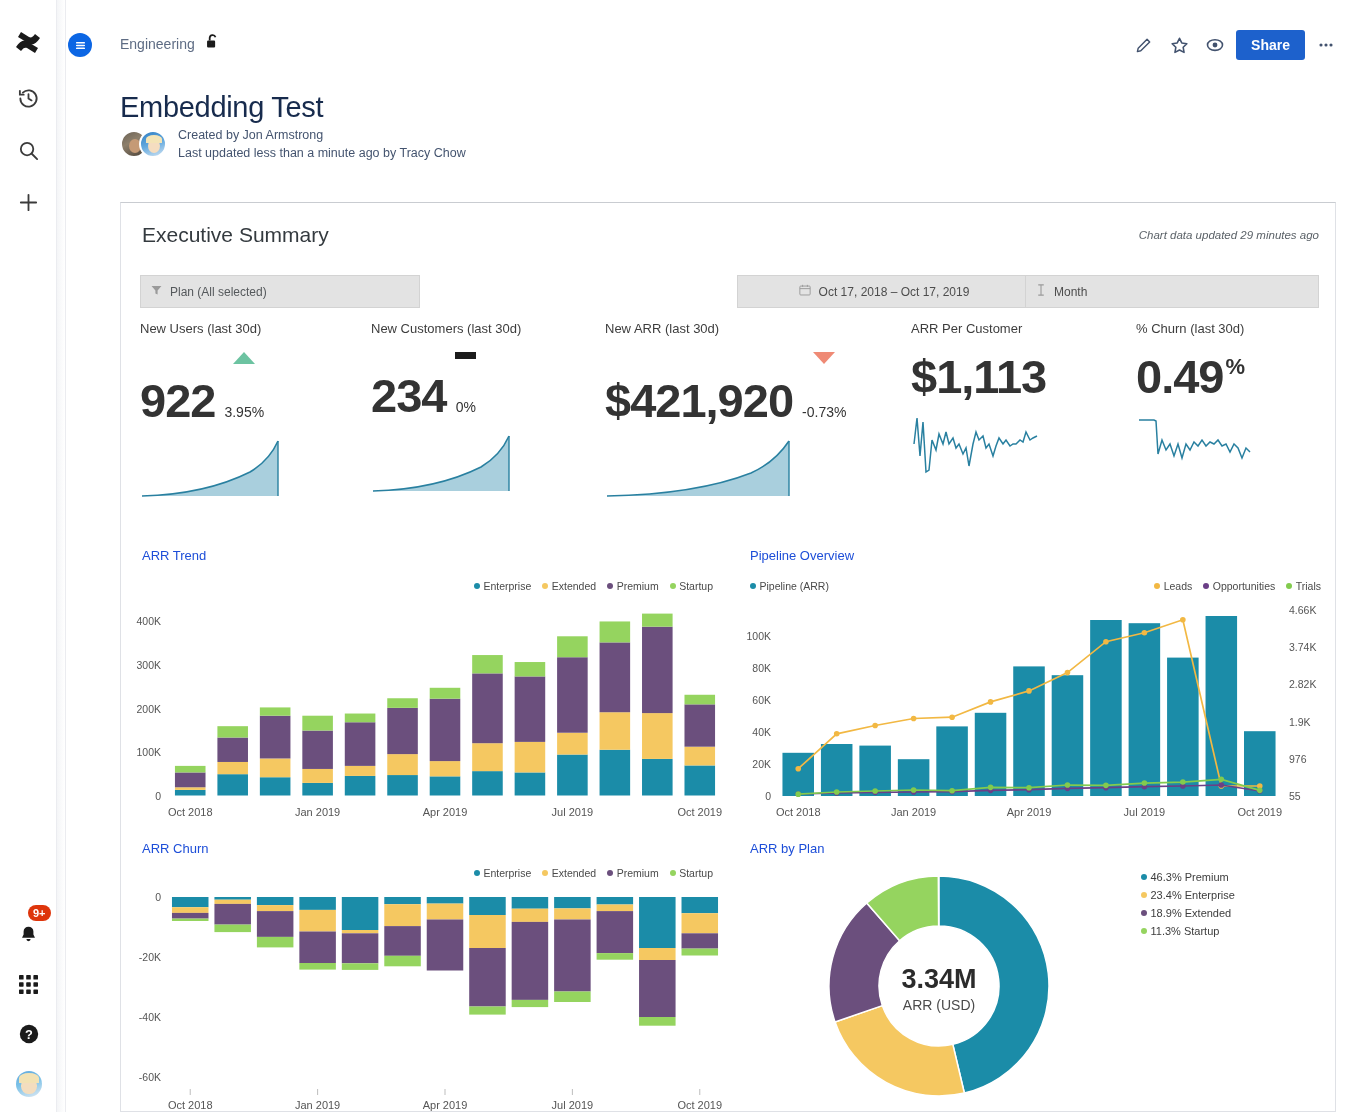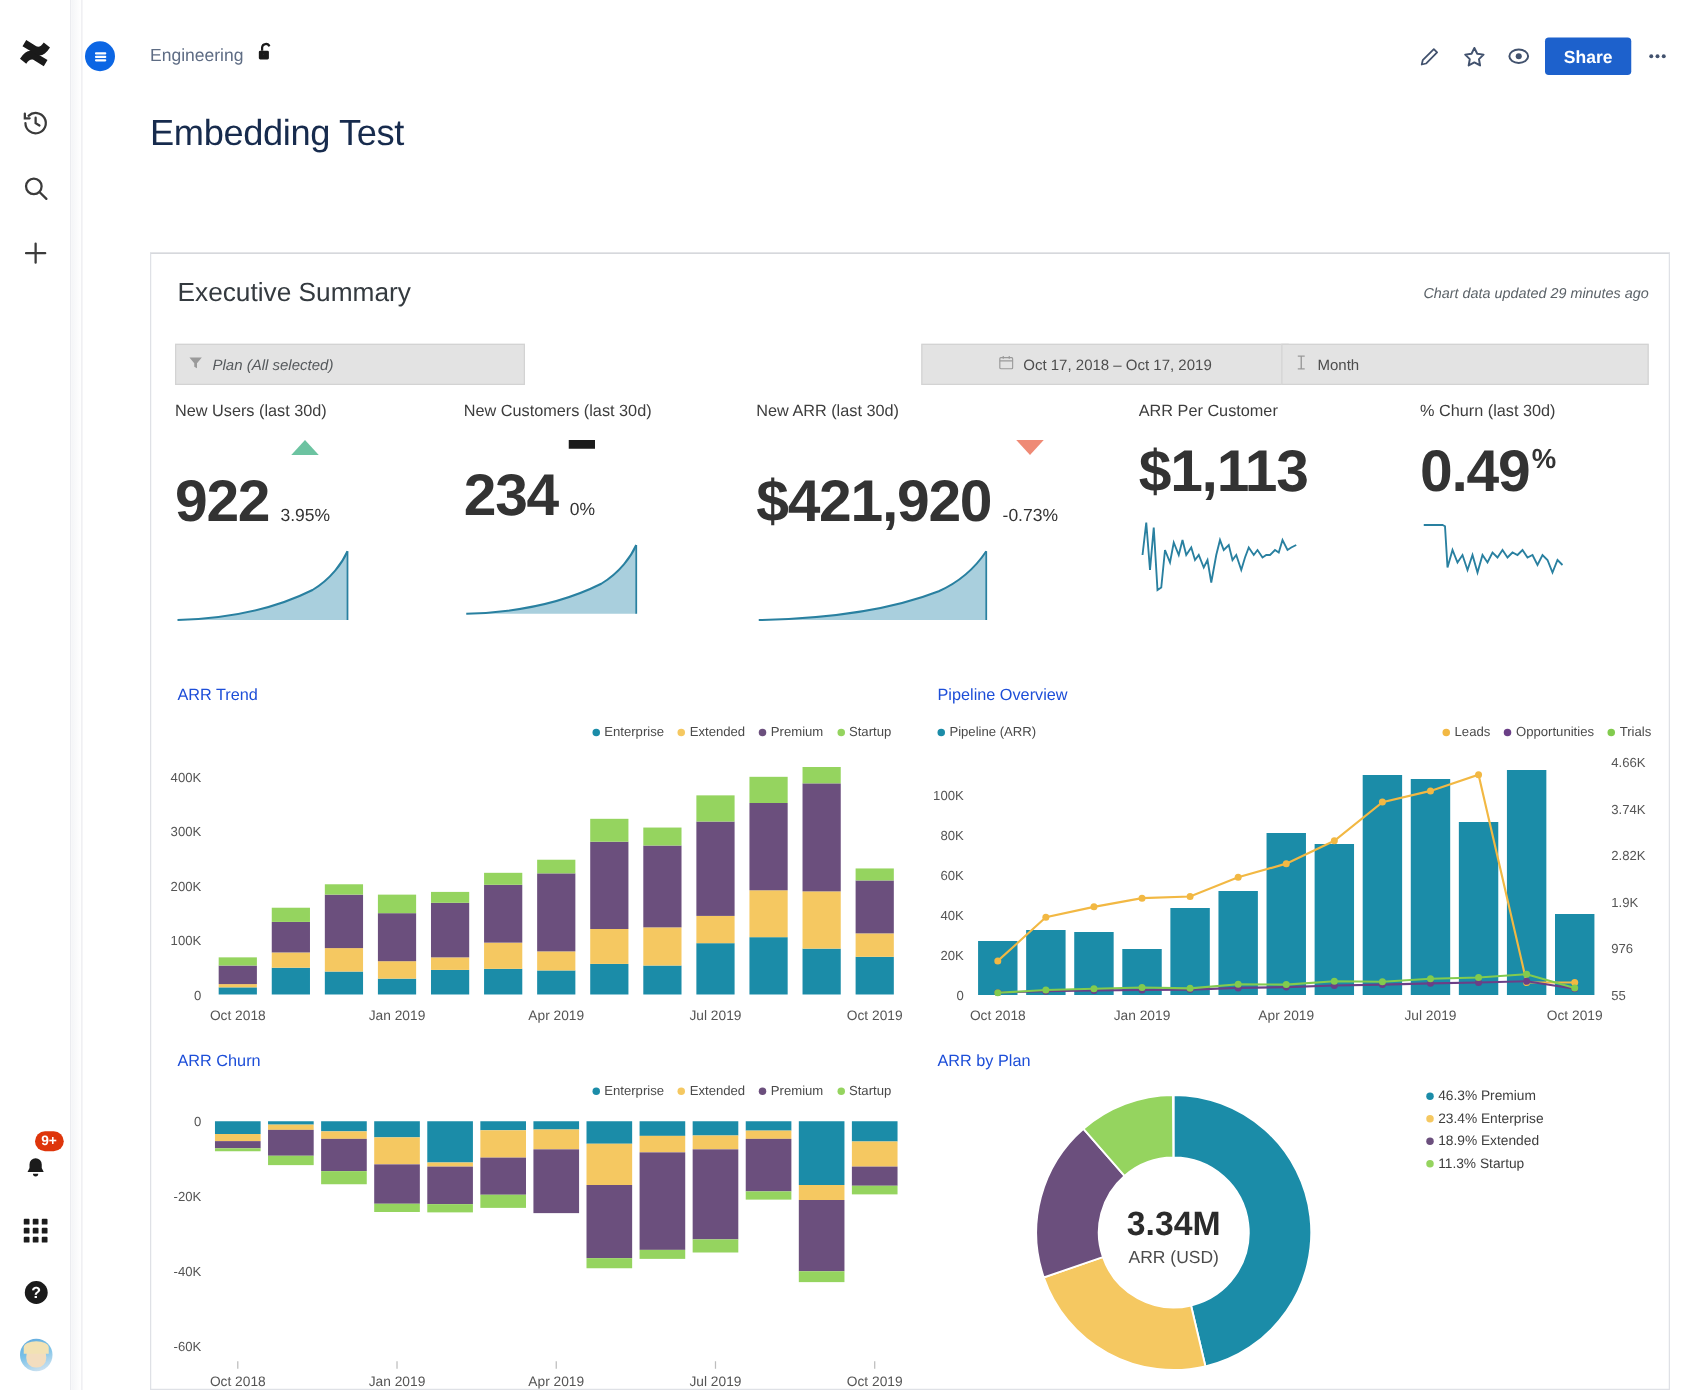--- a/index.html
+++ b/index.html
@@ -83,21 +83,21 @@
   #card-head { position:relative; height:56px; }
   #card-title { position:absolute; left:21px; top:20px; font-size:21px;
     font-weight:400; color:#343a3f; }
   #card-updated { position:absolute; right:16px; top:26px; font-size:11.5px;
     font-style:italic; color:#5b6268; }
 
   
   .filt { position:absolute; height:33px; background:#e3e3e3;
     border:1px solid #d3d3d3; display:flex; align-items:center; padding:0 10px;
     gap:8px; font-size:12px; color:#4d4d4d; cursor:pointer; }
-  #filt-plan { left:19px; top:72px; width:280px; font-style:italic; color:#55595c; }
+  #filt-plan { left:19px; top:72px; width:280px; color:#55595c; }
   #filt-date { left:616px; top:72px; width:294px;justify-content:center; }
   #filt-gran { left:904px; top:72px; width:294px;text-align:right; }
 
   
   #kpis { position:absolute; left:0; top:118px; width:1216px; height:180px; }
   .kpi { position:absolute; top:0; }
   .kpi-label { font-size:13px; color:#3d3d3d; margin-bottom:16px; }
   .kpi-valrow { display:flex; align-items:flex-end; gap:9px; margin-top:7px; }
   .kpi-value { font-size:47px; font-weight:bold; letter-spacing:-1px;
     line-height:50px; color:#333; font-family:"Liberation Sans", sans-serif; }
@@ -209,20 +209,28 @@
       <svg width="15" height="17" viewBox="0 0 16 18" fill="none" stroke="#1b1b1b" stroke-width="1.9">
         <path d="M5 8V5.2A3.2 3.2 0 0 1 11.2 4.4"></path>
         <rect x="2.2" y="8" width="8.6" height="7.4" rx="1.2" fill="#1b1b1b" stroke="none"></rect>
         <circle cx="6.5" cy="11.1" r="1.1" fill="#fff"></circle>
       </svg>
     </span>
   </div>
 
   <h1 id="page-title">Embedding Test</h1>
 
+  <div id="meta-row">
+    <span class="meta-av" id="av1"></span>
+    <span class="meta-av" id="av2"></span>
+    <div id="meta-text">
+      <div>Created by Jon Armstrong</div>
+      <div>Last updated less than a minute ago by Tracy Chow</div>
+    </div>
+  </div>
 
   <div id="actions">
     <div class="act-btn">
       <svg width="19" height="19" viewBox="0 0 24 24" fill="none" stroke="#42526e" stroke-width="1.8" stroke-linejoin="round">
         <path d="M16.5 4.2 19.8 7.5 8.6 18.7l-4.3 1 1-4.3z"></path>
       </svg>
     </div>
     <div class="act-btn">
       <svg width="21" height="21" viewBox="0 0 24 24" fill="none" stroke="#42526e" stroke-width="1.8" stroke-linejoin="round">
         <path d="M12 3.8l2.6 5.3 5.8.85-4.2 4.1 1 5.8-5.2-2.75-5.2 2.75 1-5.8-4.2-4.1 5.8-.85z"></path>

